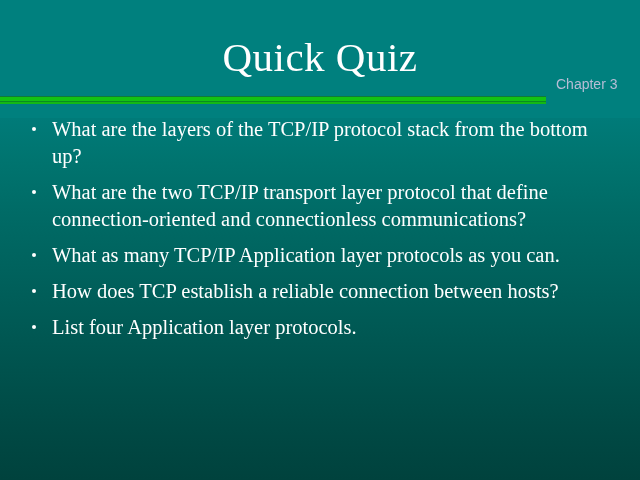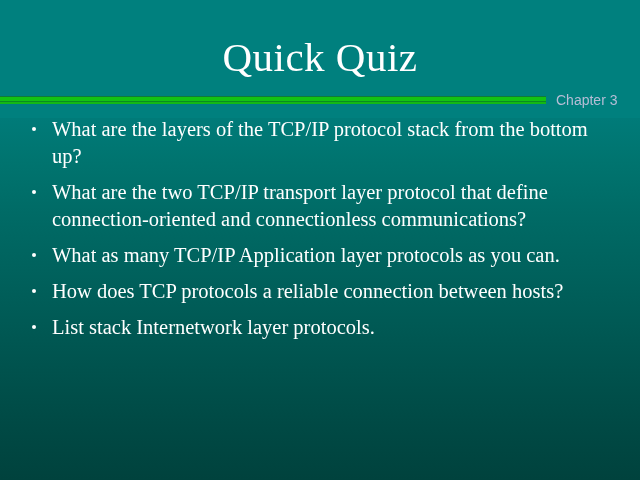--- a/index.html
+++ b/index.html
@@ -79,21 +79,21 @@
   }
   .rule .line-d {
     position: absolute;
     left: 0; top: 6px;
     width: 100%; height: 2px;
     background: #14b814;
   }
   .chapter {
     position: absolute;
     left: 556px;
-    top: 91px;
+    top: 75px;
     color: #b6bdd6;
     font-family: "Liberation Sans", sans-serif;
     font-size: 14px;
     line-height: 18px;
     white-space: nowrap;
   }
   .bullets {
     position: absolute;
     left: 0;
     top: 116px;
@@ -153,23 +153,23 @@
       <span class="txt">What are the two TCP/IP transport layer protocol that define connection-oriented and connectionless communications?</span>
     </div>
 
     <div class="bullet">
       <span class="dot"></span>
       <span class="txt">What as many TCP/IP Application layer protocols as you can.</span>
     </div>
 
     <div class="bullet">
       <span class="dot"></span>
-      <span class="txt">How does TCP protocols a reliable connection between hosts?</span>
+      <span class="txt">How does TCP establish a reliable connection between hosts?</span>
     </div>
 
     <div class="bullet">
       <span class="dot"></span>
-      <span class="txt">List stack Internetwork layer protocols.</span>
+      <span class="txt">List four Application layer protocols.</span>
     </div>
 
   </div>
 
 </div>
 
 </body></html>

